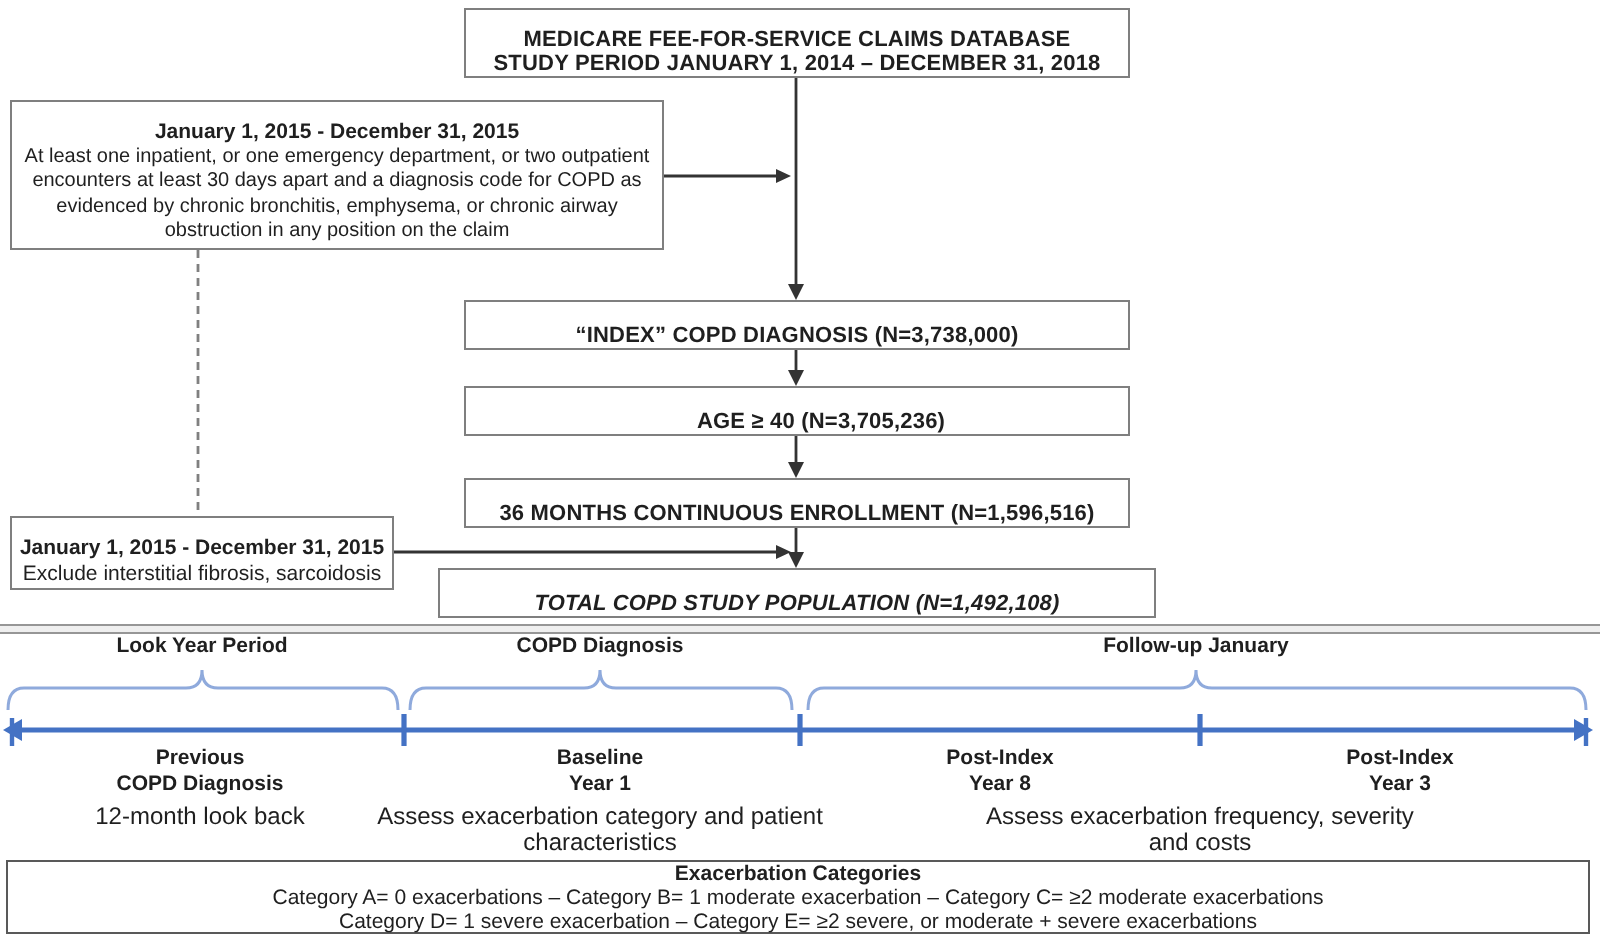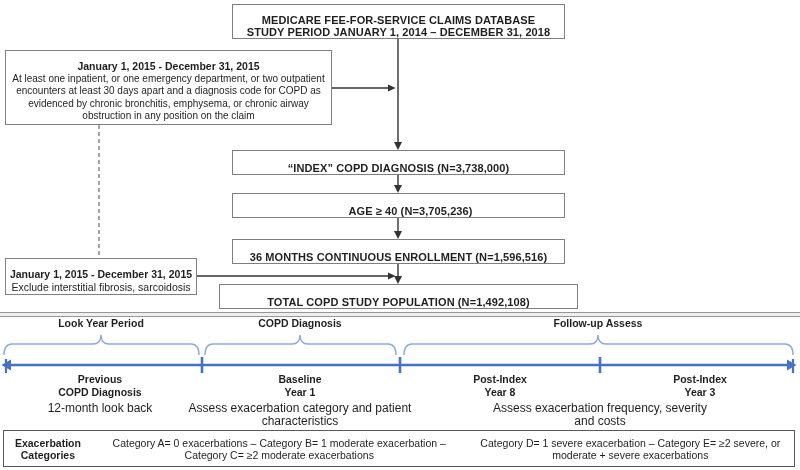--- a/index.html
+++ b/index.html
@@ -20,21 +20,21 @@
     position:absolute;left:0;top:312px;width:800px;height:5px;
     background:#efefef;border-top:1.7px solid #969696;border-bottom:1.7px solid #969696;
     box-sizing:border-box;
   }
   .phase{position:absolute;top:317px;font-weight:bold;font-size:10.5px;text-align:center;}
   .seg{position:absolute;top:373px;width:180px;text-align:center;font-weight:bold;font-size:10.5px;line-height:13px;}
   .note{position:absolute;top:402px;text-align:center;font-size:12px;line-height:12.5px;}
   .legendbox{
     position:absolute;left:3px;top:430px;width:792px;height:37px;
     border:1.4px solid #595959;box-sizing:border-box;background:#fff;
-    display:flex;flex-direction:row;align-items:center;justify-content:center;
+    display:flex;flex-direction:column;align-items:center;justify-content:center;
     text-align:center;font-size:10.5px;line-height:12px;
   }
   .legendtitle{font-weight:bold;}
   svg{display:block;}
 </style>
 </head>
 <body>
 
 <div class="canvas">
 
@@ -67,32 +67,32 @@
     <div class="boxtitle">January 1, 2015 - December 31, 2015</div>
     <div class="boxbody">At least one inpatient, or one emergency department, or two outpatient encounters at least 30 days apart and a diagnosis code for COPD as evidenced by chronic bronchitis, emphysema, or chronic airway obstruction in any position on the claim</div>
   </div>
 
   <div class="flowbox stepbox" style="left:232px;top:150px;width:333px;height:25px;">“INDEX” COPD DIAGNOSIS (N=3,738,000)</div>
 
   <div class="flowbox stepbox" style="left:232px;top:193px;width:333px;height:25px;padding-left:24px;">AGE ≥ 40 (N=3,705,236)</div>
 
   <div class="flowbox stepbox" style="left:232px;top:239px;width:333px;height:25px;">36 MONTHS CONTINUOUS ENROLLMENT (N=1,596,516)</div>
 
-  <div class="flowbox stepbox" style="left:219px;top:284px;width:359px;height:25px;">TOTAL COPD STUDY POPULATION (N=1,492,108)</div>
+  <div class="flowbox stepbox" style="left:219px;top:284px;width:359px;height:25px;font-style:italic;">TOTAL COPD STUDY POPULATION (N=1,492,108)</div>
 
   <div class="flowbox" style="left:5px;top:258px;width:192px;height:37px;">
     <div class="boxtitle">January 1, 2015 - December 31, 2015</div>
     <div class="boxbody" style="font-size:10.5px;">Exclude interstitial fibrosis, sarcoidosis</div>
   </div>
 
   <div class="divider"></div>
 
   <div class="phase" style="left:21px;width:160px;">Look Year Period</div>
   <div class="phase" style="left:220px;width:160px;">COPD Diagnosis</div>
-  <div class="phase" style="left:518px;width:160px;">Follow-up Assess</div>
+  <div class="phase" style="left:518px;width:160px;">Follow-up January</div>
 
   <svg class="abs" style="left:0;top:333px;" width="800" height="42" viewBox="0 0 800 42">
     <g stroke="#8FAADC" stroke-width="1.5" fill="none">
       <path d="M 4,22 Q 4,11 12,11 L 93,11 Q 101,11 101,2 Q 101,11 109,11 L 191,11 Q 199,11 199,22"></path>
       <path d="M 205,22 Q 205,11 213,11 L 292,11 Q 300,11 300,2 Q 300,11 308,11 L 388,11 Q 396,11 396,22"></path>
       <path d="M 404,22 Q 404,11 412,11 L 590,11 Q 598,11 598,2 Q 598,11 606,11 L 785,11 Q 793,11 793,22"></path>
     </g>
     <g stroke="#4472C4" fill="none">
       <line x1="9" y1="32" x2="789" y2="32" stroke-width="2.6"></line>
       <line x1="6" y1="26" x2="6" y2="40" stroke-width="2.2"></line>

